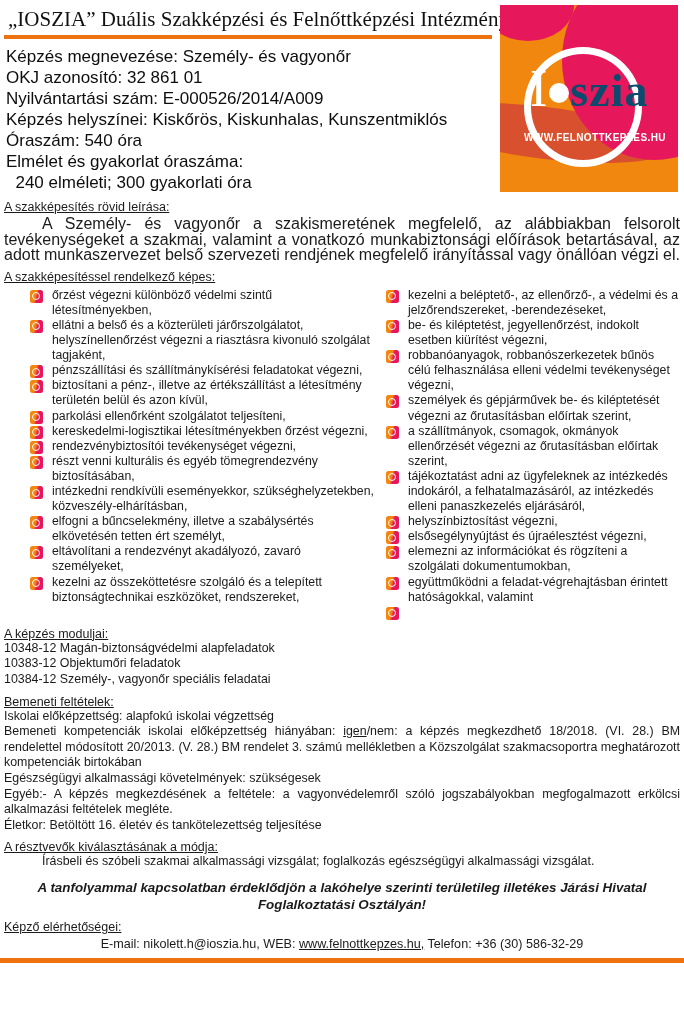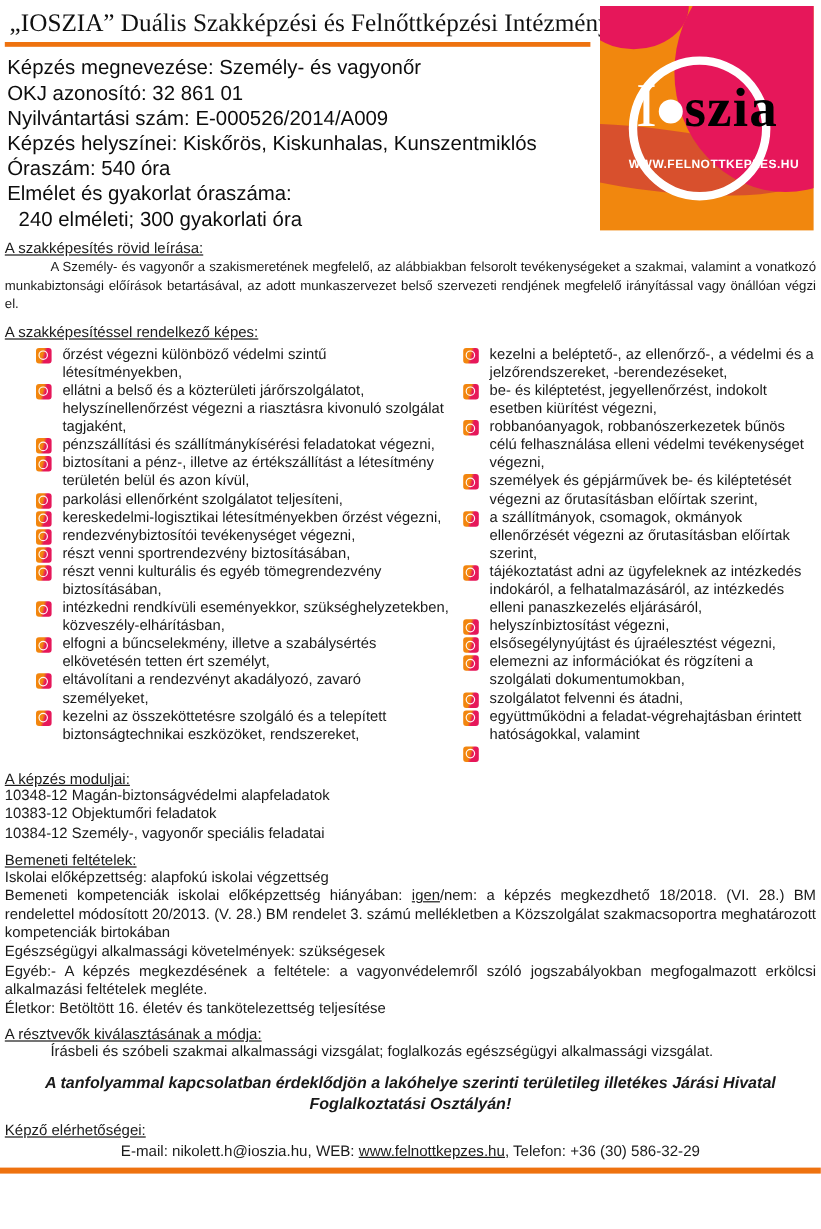--- a/index.html
+++ b/index.html
@@ -27,27 +27,27 @@
                border-radius:50%; background:#e6175a; }
   .logo-wedge { position:absolute; left:-18px; top:-36px; width:92px; height:72px;
                 border-radius:50%; background:#e6175a; }
   .logo-ring { position:absolute; left:24px; top:42px; width:118px; height:120px;
                border:7px solid #ffffff; border-radius:50%; }
   .logo-text { position:absolute; left:30px; top:58px; display:flex; align-items:baseline;
                font-family:"Liberation Serif", serif; }
   .logo-i   { color:#ffffff; font-size:52px; line-height:1; }
   .logo-dot { width:20px; height:20px; background:#ffffff; border-radius:50%;
               align-self:center; margin:8px 1px 0 2px; }
-  .logo-szia { color:#000000; font-size:46px; font-weight:bold; line-height:1; letter-spacing:1px; }
+  .logo-szia { color:#0c4a6e; font-size:46px; font-weight:bold; line-height:1; letter-spacing:1px; }
   .logo-url { position:absolute; left:24px; top:127px; color:#ffffff; font-size:10px;
               font-weight:bold; letter-spacing:.4px; }
 
   
   .section-heading { font-size:12.5px; text-decoration:underline; margin-top:7px; }
-  .desc-para { font-size:11px; line-height:15.6px; text-align:justify;
+  .desc-para { font-size:16px; line-height:15.6px; text-align:justify;
                text-indent:38px; margin-top:2px; }
 
   .skills-cols { display:flex; margin-top:4px; padding-left:26px; }
   .skill-col-left  { width:344px; margin-right:12px; }
   .skill-col-right { flex:1; }
   .skill { display:flex; align-items:flex-start; }
   .bullet-icon { flex:0 0 13px; width:13px; height:13px; margin:2px 9px 0 0;
                  border-radius:2.5px; position:relative;
                  background:linear-gradient(105deg,#f2860e 42%,#e6175a 58%); }
   .bullet-icon::after { content:""; position:absolute; left:2px; top:2.5px;
@@ -141,24 +141,20 @@
         <div class="skill">
           <span class="bullet-icon"></span>
           <span class="skill-text">kereskedelmi-logisztikai létesítményekben őrzést végezni,</span>
         </div>
 
         <div class="skill">
           <span class="bullet-icon"></span>
           <span class="skill-text">rendezvénybiztosítói tevékenységet végezni,</span>
         </div>
 
-        <div class="skill">
-          <span class="bullet-icon"></span>
-          <span class="skill-text">részt venni sportrendezvény biztosításában,</span>
-        </div>
 
         <div class="skill">
           <span class="bullet-icon"></span>
           <span class="skill-text">részt venni kulturális és egyéb tömegrendezvény biztosításában,</span>
         </div>
 
         <div class="skill">
           <span class="bullet-icon"></span>
           <span class="skill-text">intézkedni rendkívüli eseményekkor, szükséghelyzetekben, közveszély-elhárításban,</span>
         </div>
@@ -219,24 +215,20 @@
         <div class="skill">
           <span class="bullet-icon"></span>
           <span class="skill-text">elsősegélynyújtást és újraélesztést végezni,</span>
         </div>
 
         <div class="skill">
           <span class="bullet-icon"></span>
           <span class="skill-text">elemezni az információkat és rögzíteni a szolgálati dokumentumokban,</span>
         </div>
 
-        <div class="skill">
-          <span class="bullet-icon"></span>
-          <span class="skill-text">szolgálatot felvenni és átadni,</span>
-        </div>
 
         <div class="skill">
           <span class="bullet-icon"></span>
           <span class="skill-text">együttműködni a feladat-végrehajtásban érintett hatóságokkal, valamint</span>
         </div>
 
         <div class="skill">
           <span class="bullet-icon"></span>
         </div>
       </div>

